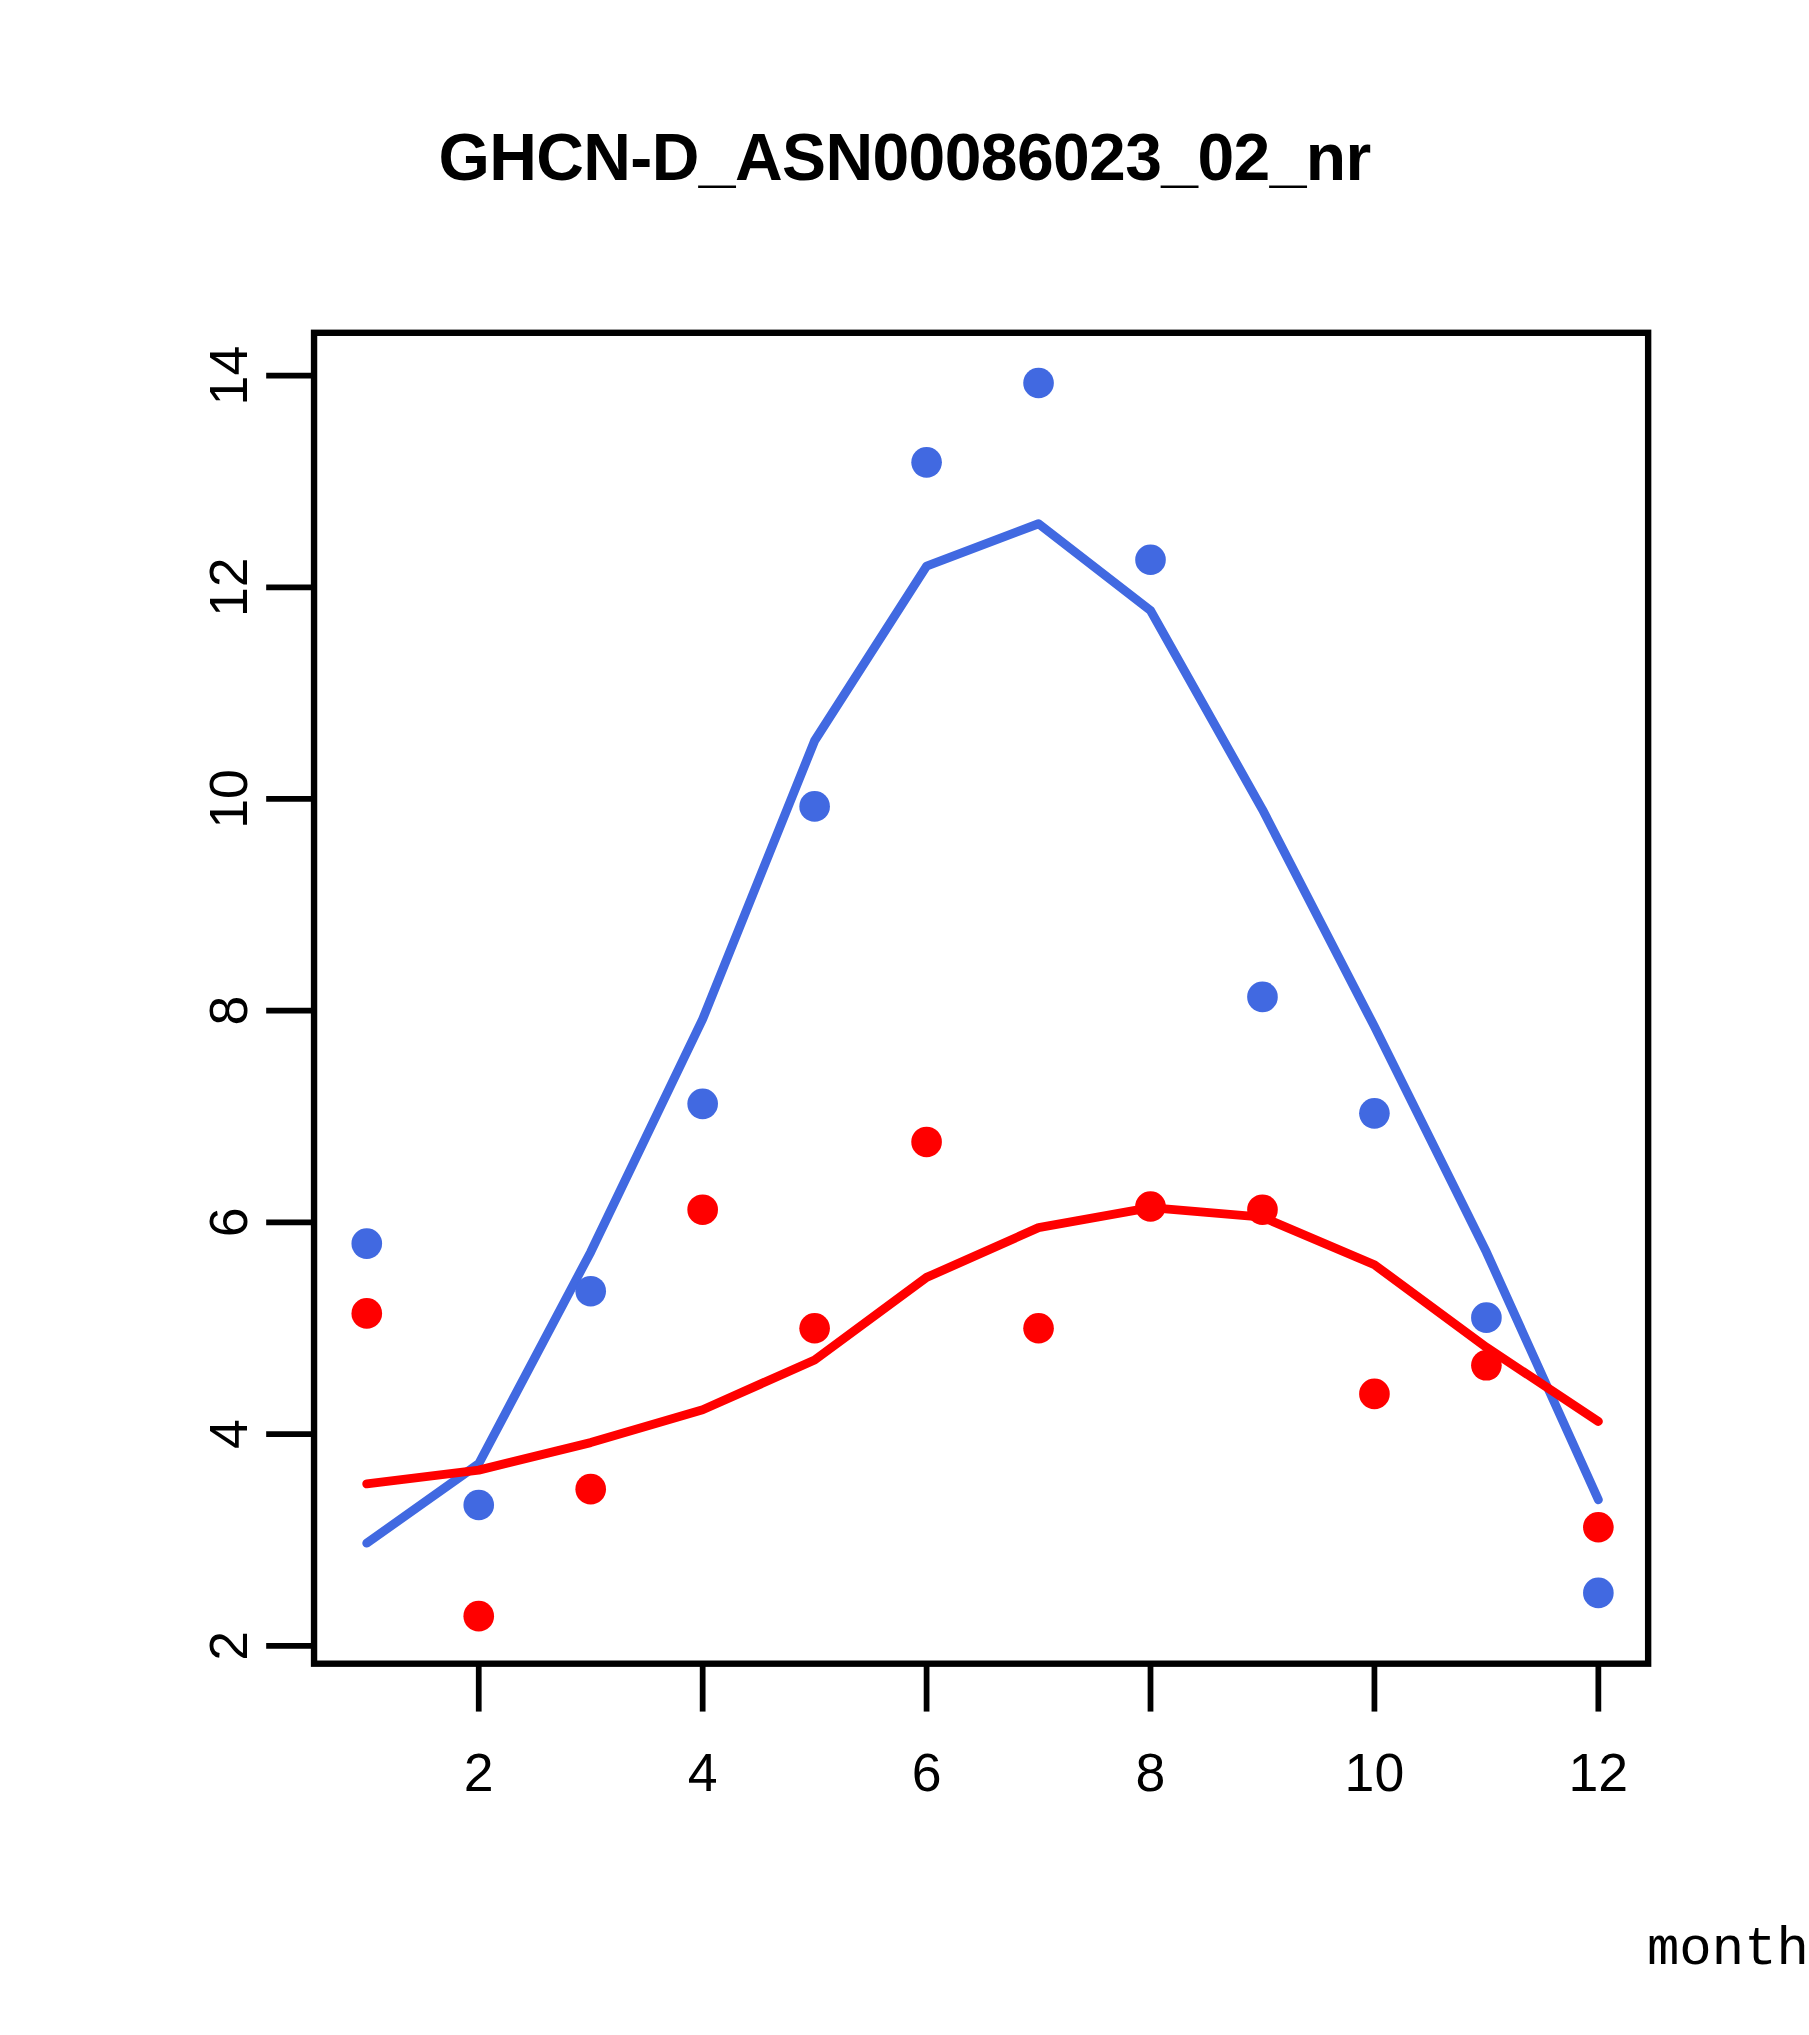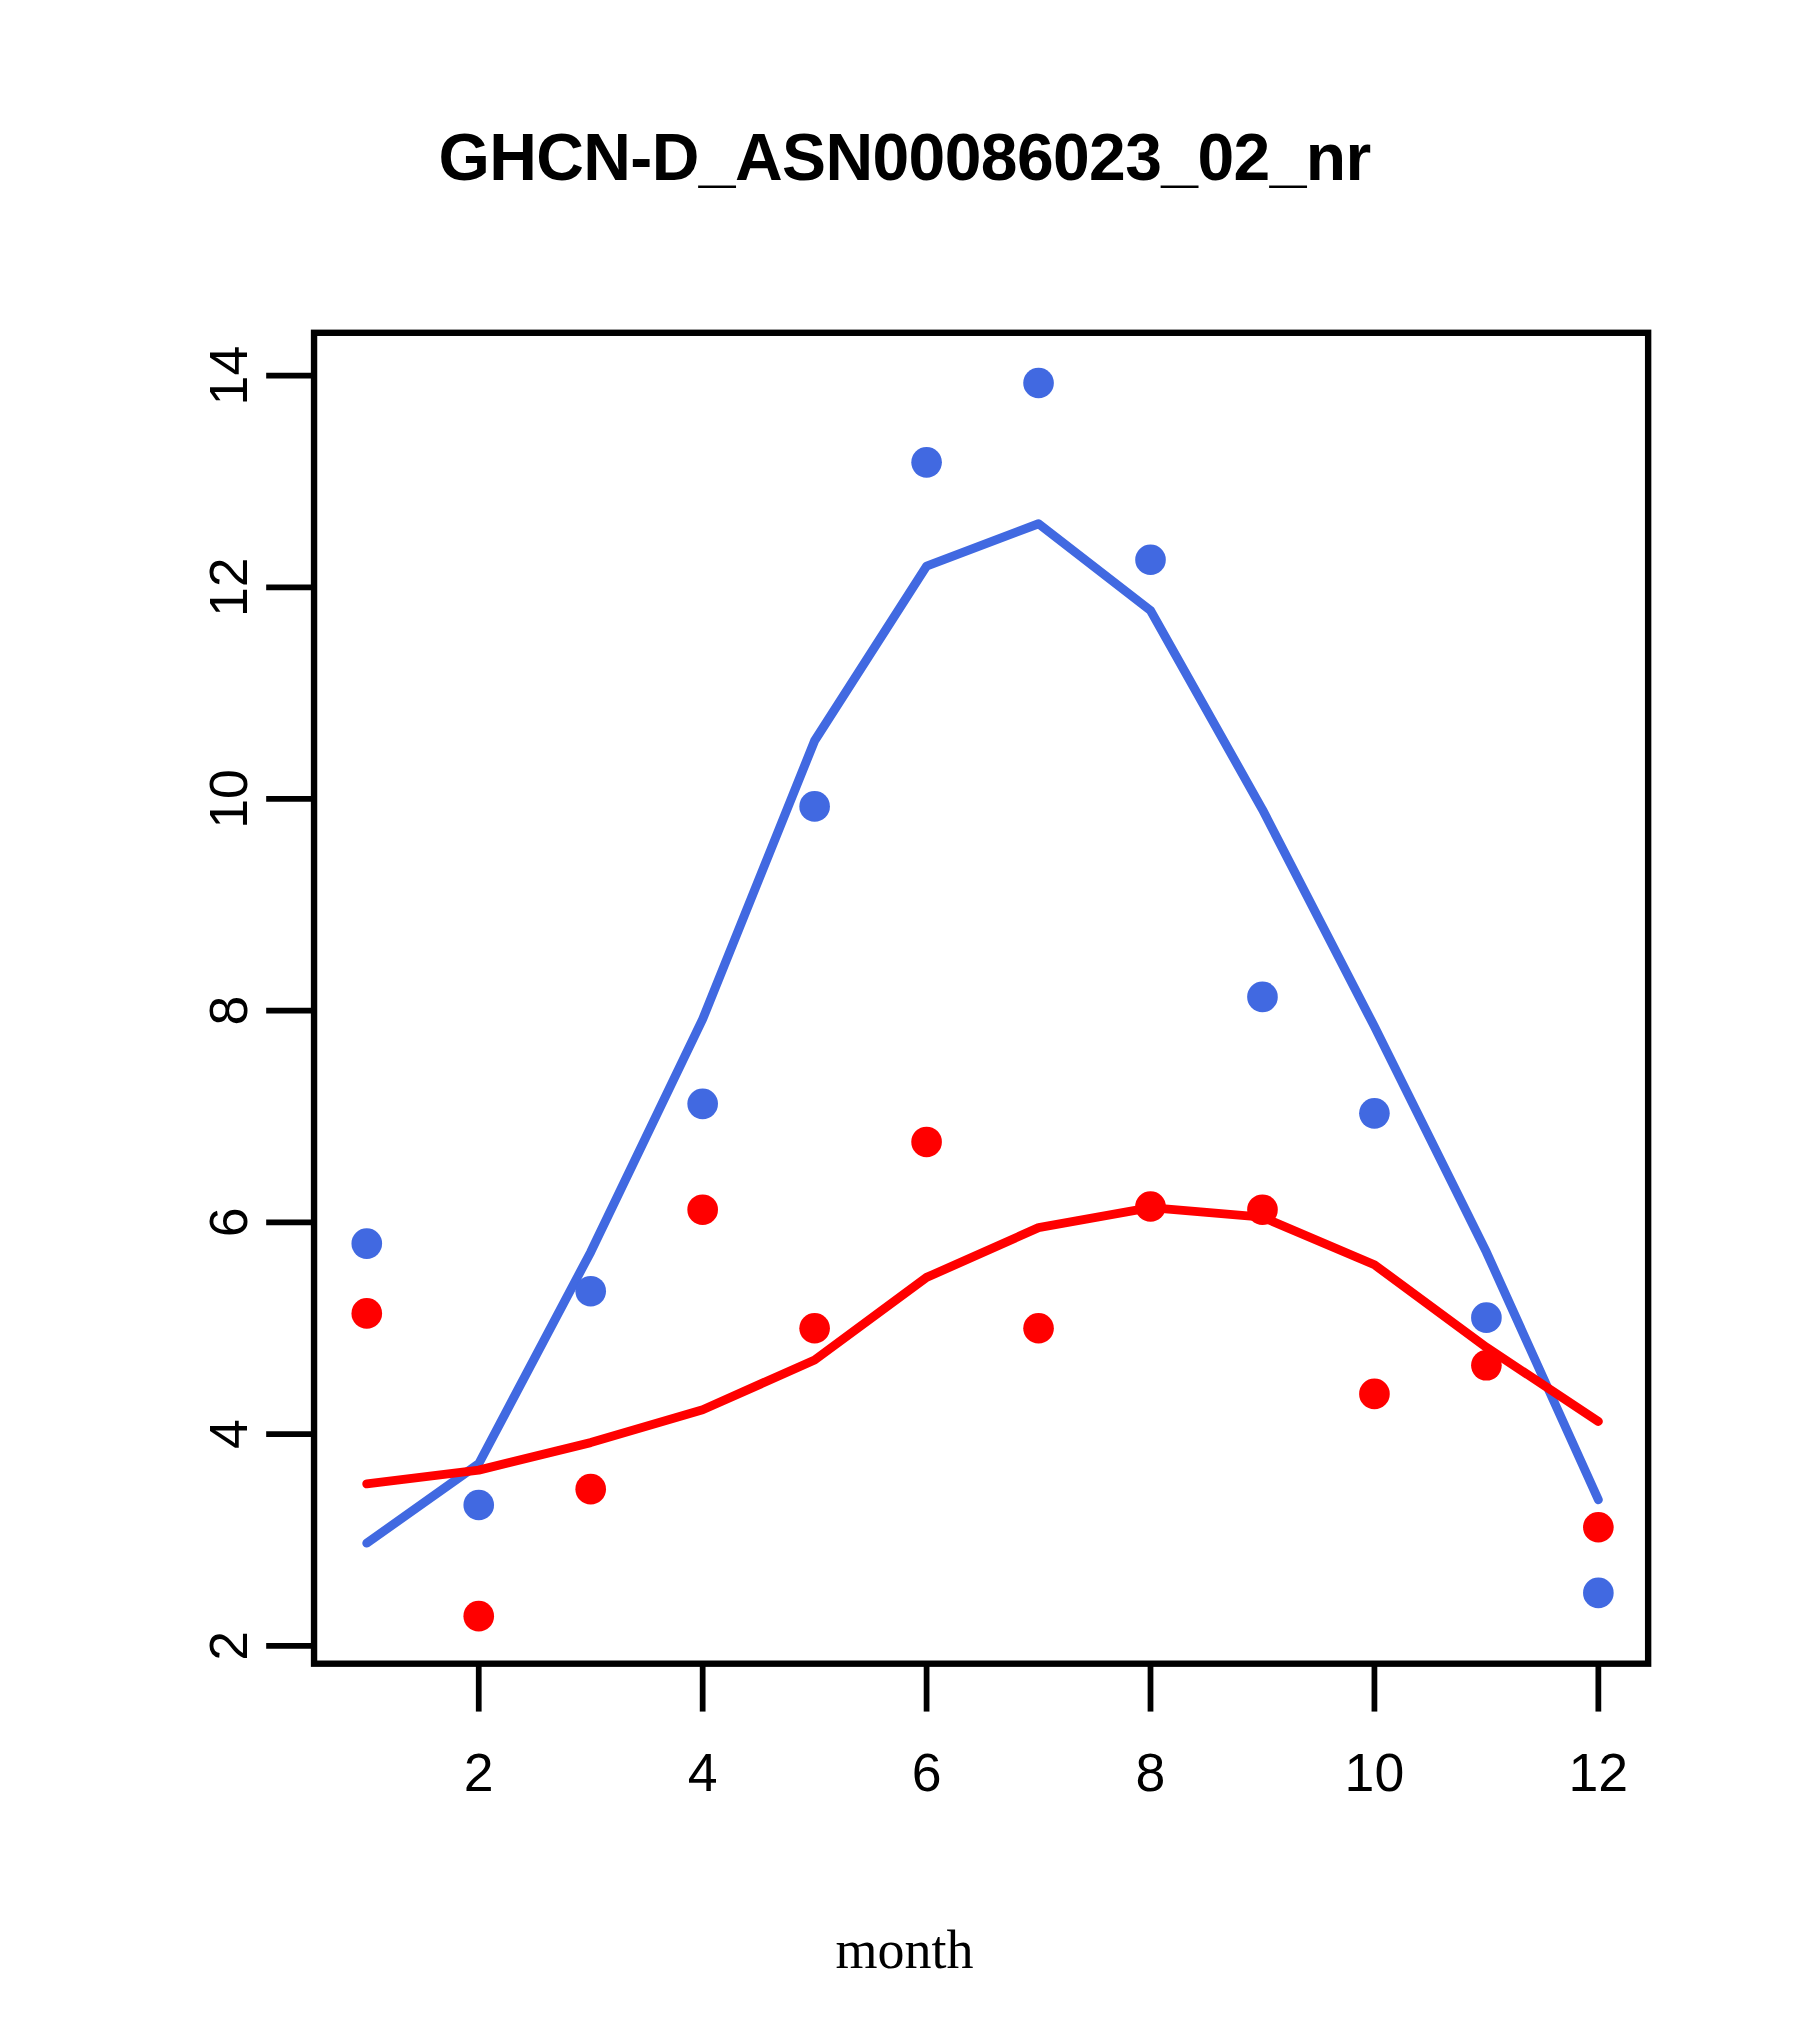--- a/index.html
+++ b/index.html
@@ -29,23 +29,23 @@
     font-weight: bold;
     letter-spacing: -0.6px;
     font-family: "Liberation Sans", sans-serif;
     white-space: nowrap;
   }
   #xlabel {
     position: absolute;
     left: 0;
     top: 1899px;
     width: 1809px;
-    text-align: center;
+    text-align: right;
     font-size: 54px;
-    font-family: Liberation Serif, serif;
+    font-family: Liberation Mono, monospace;
   }
   #chart-svg {
     position: absolute;
     left: 0;
     top: 0;
   }
   .tick-label-x {
     font-size: 84px;
     font-family: "Liberation Sans", sans-serif;
     fill: #000000;

